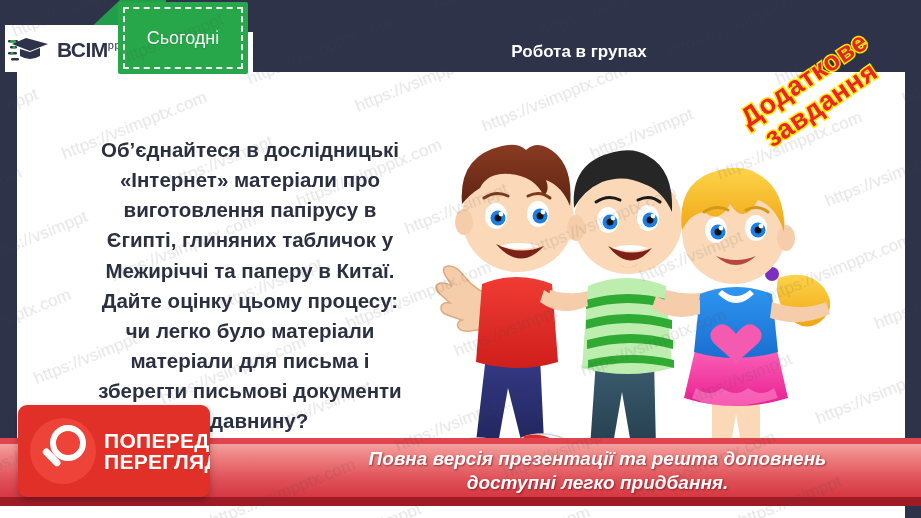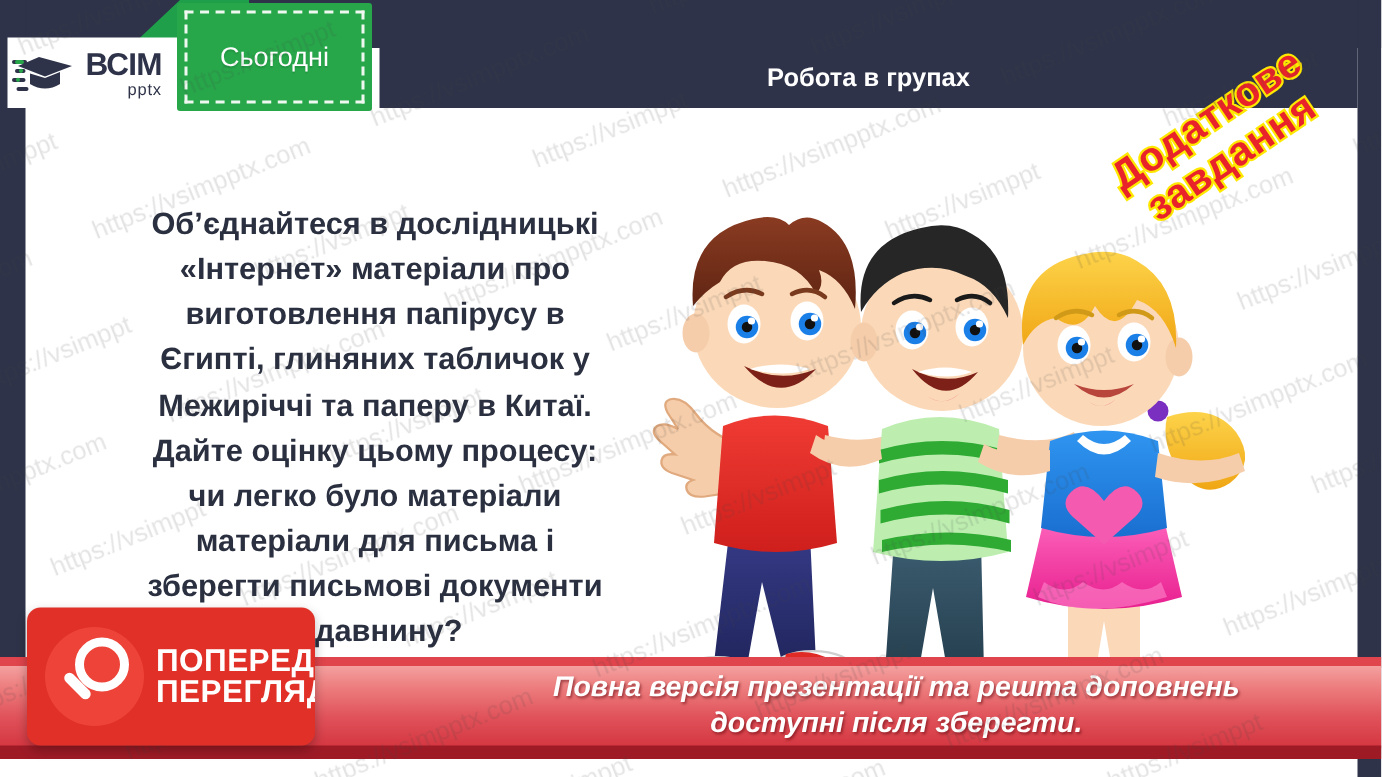--- a/index.html
+++ b/index.html
@@ -59,21 +59,21 @@
   
   .logo {
     position: absolute;
     left: 8px; top: 28px;
     width: 112px; height: 42px;
     display: flex; align-items: center;
     gap: 3px;
     z-index: 7;
   }
   .logo-mark { width: 46px; height: 34px; flex: none; }
-  .logo-text { display: flex; flex-direction: column; line-height: 1; }
+  .logo-text { display: flex; line-height: 1; }
   .logo-name {
     font-size: 21px; font-weight: bold;
     color: #2e3349; letter-spacing: -0.5px;
   }
   .logo-sub {
     font-size: 11px; color: #2e3349;
     text-align: right; margin-top: 1px;
     letter-spacing: 0.5px;
   }
 
@@ -456,21 +456,21 @@
     </defs>
     <rect width="921" height="518" fill="url(#wm)"></rect>
   </svg>
 
   <div class="bottom-banner">
     <div class="banner-top-line"></div>
     <div class="banner-fill"></div>
     <div class="banner-bottom-line"></div>
     <div class="banner-text">
       <div>Повна версія презентації та решта доповнень</div>
-      <div>доступні після зберегти.</div>
+      <div>доступні легко придбання.</div>
     </div>
   </div>
 
   <div class="preview-badge">
     <div class="preview-circle">
       <svg width="66" height="66" viewBox="0 0 66 66">
         <circle cx="38" cy="25" r="15" fill="none" stroke="#ffffff" stroke-width="6"></circle>
         <rect x="11" y="36" width="22" height="7" rx="3.5" fill="#ffffff" transform="rotate(45 22 39)"></rect>
       </svg>
     </div>

